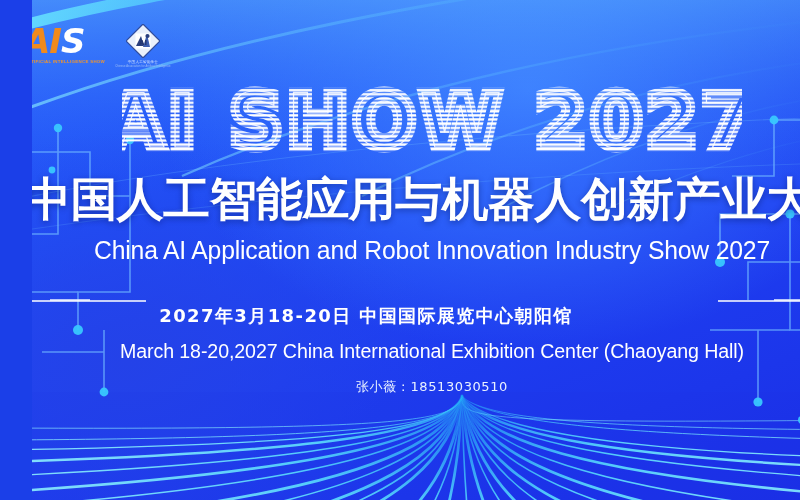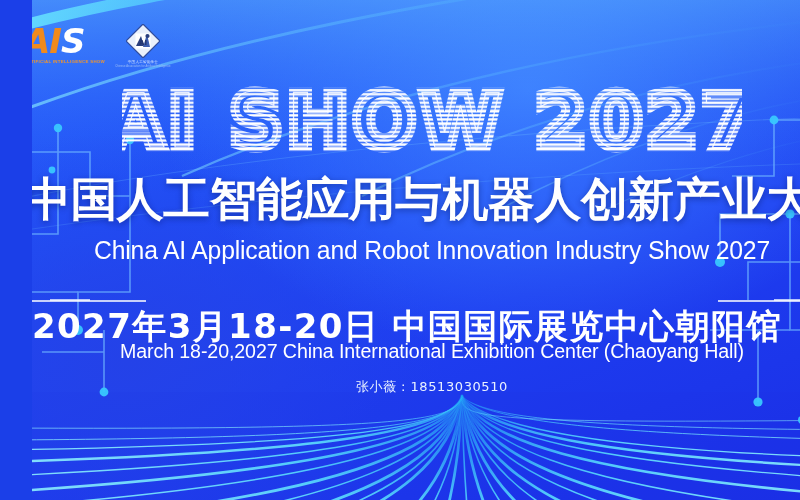--- a/index.html
+++ b/index.html
@@ -76,21 +76,21 @@
 
   
   .rule { position:absolute; height:2px; background:rgba(255,255,255,.75); z-index:4; }
   .rule-l { left:-4px; top:300px; width:118px; }
   .rule-r { right:-4px; top:300px; width:118px; }
 
   
   .date-cn {
     position:absolute; top:304px; left:0; width:668px; text-align:center; z-index:5;
     font-family:"DejaVu Sans","Liberation Sans",sans-serif; font-weight:bold;
-    font-size:34px; color:#ffffff; letter-spacing:1.4px; white-space:nowrap;
+    font-size:18px; color:#ffffff; letter-spacing:1.4px; white-space:nowrap;
   }
   .date-en {
     position:absolute; top:340px; left:0; width:800px; text-align:center; z-index:5;
     font-family:"Liberation Sans",sans-serif; font-weight:500;
     font-size:20px; color:#ffffff; letter-spacing:-.1px; white-space:nowrap;
     transform:scaleX(.98);
   }
   .contact {
     position:absolute; top:378px; left:0; width:800px; text-align:center; z-index:5;
     font-family:"DejaVu Sans","Liberation Sans",sans-serif;

